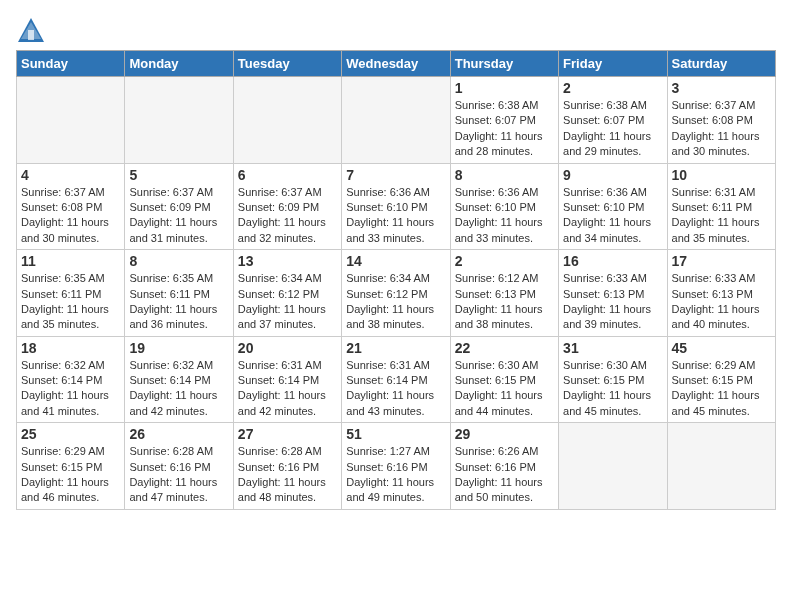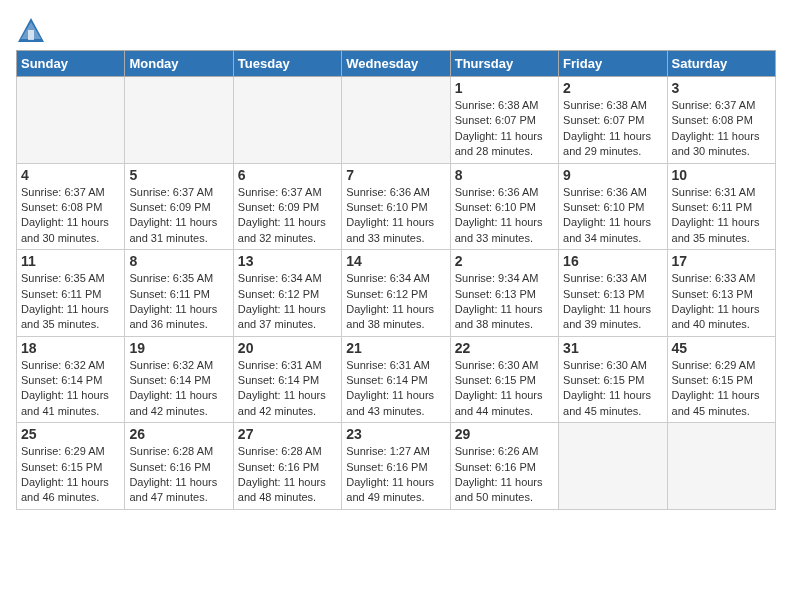--- a/index.html
+++ b/index.html
@@ -225,21 +225,21 @@
         </td>
         <td>
           <div class="day-num">14</div>
           <div class="day-info">Sunrise: 6:34 AM
 Sunset: 6:12 PM
 Daylight: 11 hours
 and 38 minutes.</div>
         </td>
         <td>
           <div class="day-num">2</div>
-          <div class="day-info">Sunrise: 9:34 AM
+          <div class="day-info">Sunrise: 6:12 AM
 Sunset: 6:13 PM
 Daylight: 11 hours
 and 38 minutes.</div>
         </td>
         <td>
           <div class="day-num">16</div>
           <div class="day-info">Sunrise: 6:33 AM
 Sunset: 6:13 PM
 Daylight: 11 hours
 and 39 minutes.</div>
@@ -319,21 +319,21 @@
 and 47 minutes.</div>
         </td>
         <td>
           <div class="day-num">27</div>
           <div class="day-info">Sunrise: 6:28 AM
 Sunset: 6:16 PM
 Daylight: 11 hours
 and 48 minutes.</div>
         </td>
         <td>
-          <div class="day-num">23</div>
+          <div class="day-num">51</div>
           <div class="day-info">Sunrise: 1:27 AM
 Sunset: 6:16 PM
 Daylight: 11 hours
 and 49 minutes.</div>
         </td>
         <td>
           <div class="day-num">29</div>
           <div class="day-info">Sunrise: 6:26 AM
 Sunset: 6:16 PM
 Daylight: 11 hours

